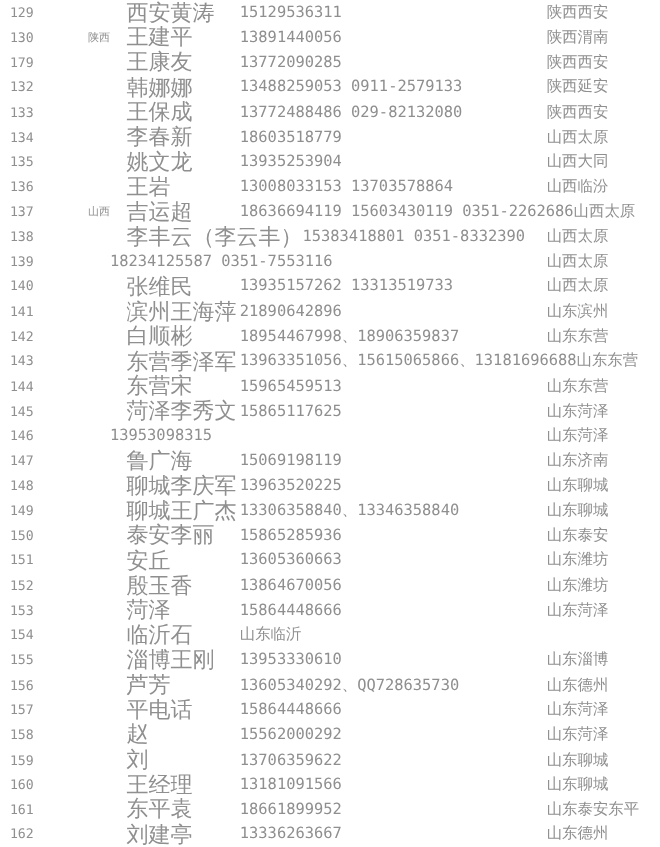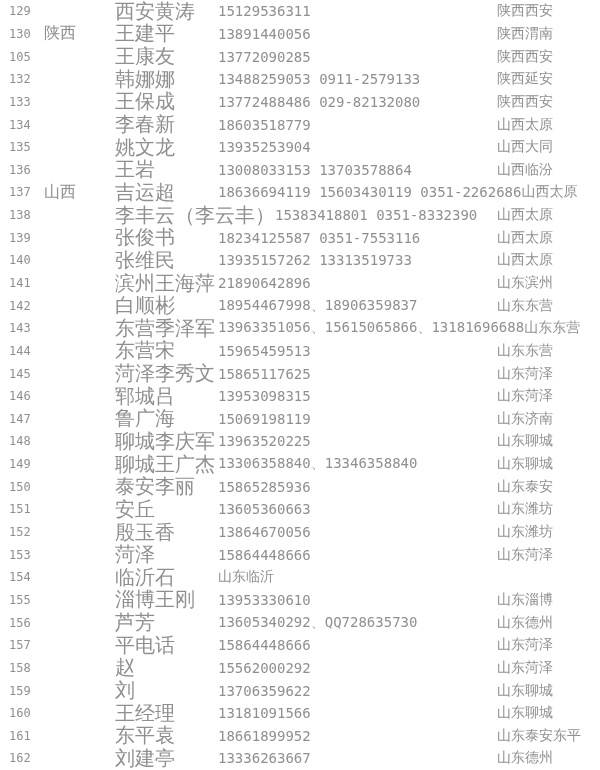--- a/index.html
+++ b/index.html
@@ -34,22 +34,22 @@
     flex: 0 0 44px;
     box-sizing: border-box;
     padding-left: 9px;
     font-family: "DejaVu Sans Mono", monospace;
     font-size: 12px;
     white-space: nowrap;
   }
   .c-prov {
     flex: 0 0 56px;
     box-sizing: border-box;
-    text-align: left;
-    font-size: 16px;
+    text-align: right;
+    font-size: 10px;
     white-space: nowrap;
     font-family: Liberation Mono, monospace;
   }
   .c-name {
     flex: 0 0 118px;
     box-sizing: border-box;
     padding-left: 15px;
     font-size: 20px;
     white-space: nowrap;
     overflow: visible;
@@ -86,21 +86,21 @@
 
   <div class="row">
     <div class="c-num">130</div>
     <div class="c-prov">陕西</div>
     <div class="c-name">王建平</div>
     <div class="c-phone">13891440056</div>
     <div class="c-loc">陕西渭南</div>
   </div>
 
   <div class="row">
-    <div class="c-num">105</div>
+    <div class="c-num">179</div>
     <div class="c-prov"></div>
     <div class="c-name">王康友</div>
     <div class="c-phone">13772090285</div>
     <div class="c-loc">陕西西安</div>
   </div>
 
   <div class="row">
     <div class="c-num">132</div>
     <div class="c-prov"></div>
     <div class="c-name">韩娜娜</div>
@@ -152,21 +152,20 @@
     <div class="c-num">138</div>
     <div class="c-prov"></div>
     <div class="c-name">李丰云（李云丰）</div>
     <div class="c-phone">15383418801 0351-8332390</div>
     <div class="c-loc">山西太原</div>
   </div>
 
   <div class="row">
     <div class="c-num">139</div>
     <div class="c-prov"></div>
-    <div class="c-name">张俊书</div>
     <div class="c-phone">18234125587 0351-7553116</div>
     <div class="c-loc">山西太原</div>
   </div>
 
   <div class="row">
     <div class="c-num">140</div>
     <div class="c-prov"></div>
     <div class="c-name">张维民</div>
     <div class="c-phone">13935157262 13313519733</div>
     <div class="c-loc">山西太原</div>
@@ -208,21 +207,20 @@
     <div class="c-num">145</div>
     <div class="c-prov"></div>
     <div class="c-name">菏泽李秀文</div>
     <div class="c-phone">15865117625</div>
     <div class="c-loc">山东菏泽</div>
   </div>
 
   <div class="row">
     <div class="c-num">146</div>
     <div class="c-prov"></div>
-    <div class="c-name">郓城吕</div>
     <div class="c-phone">13953098315</div>
     <div class="c-loc">山东菏泽</div>
   </div>
 
   <div class="row">
     <div class="c-num">147</div>
     <div class="c-prov"></div>
     <div class="c-name">鲁广海</div>
     <div class="c-phone">15069198119</div>
     <div class="c-loc">山东济南</div>

